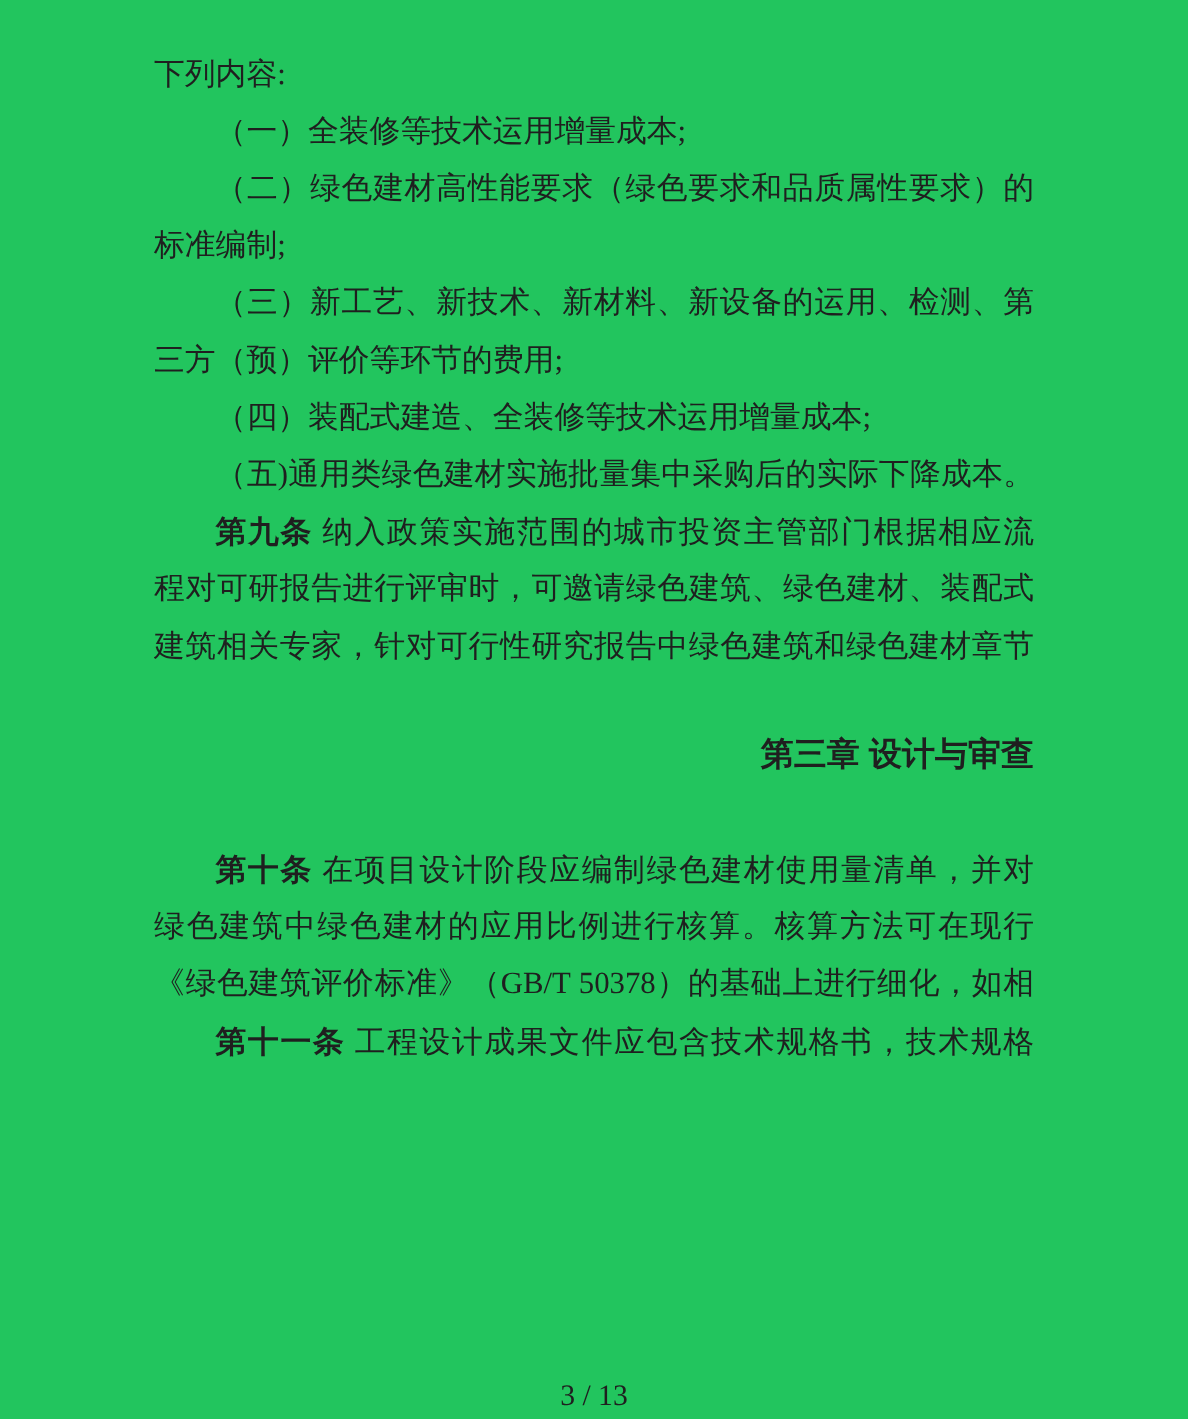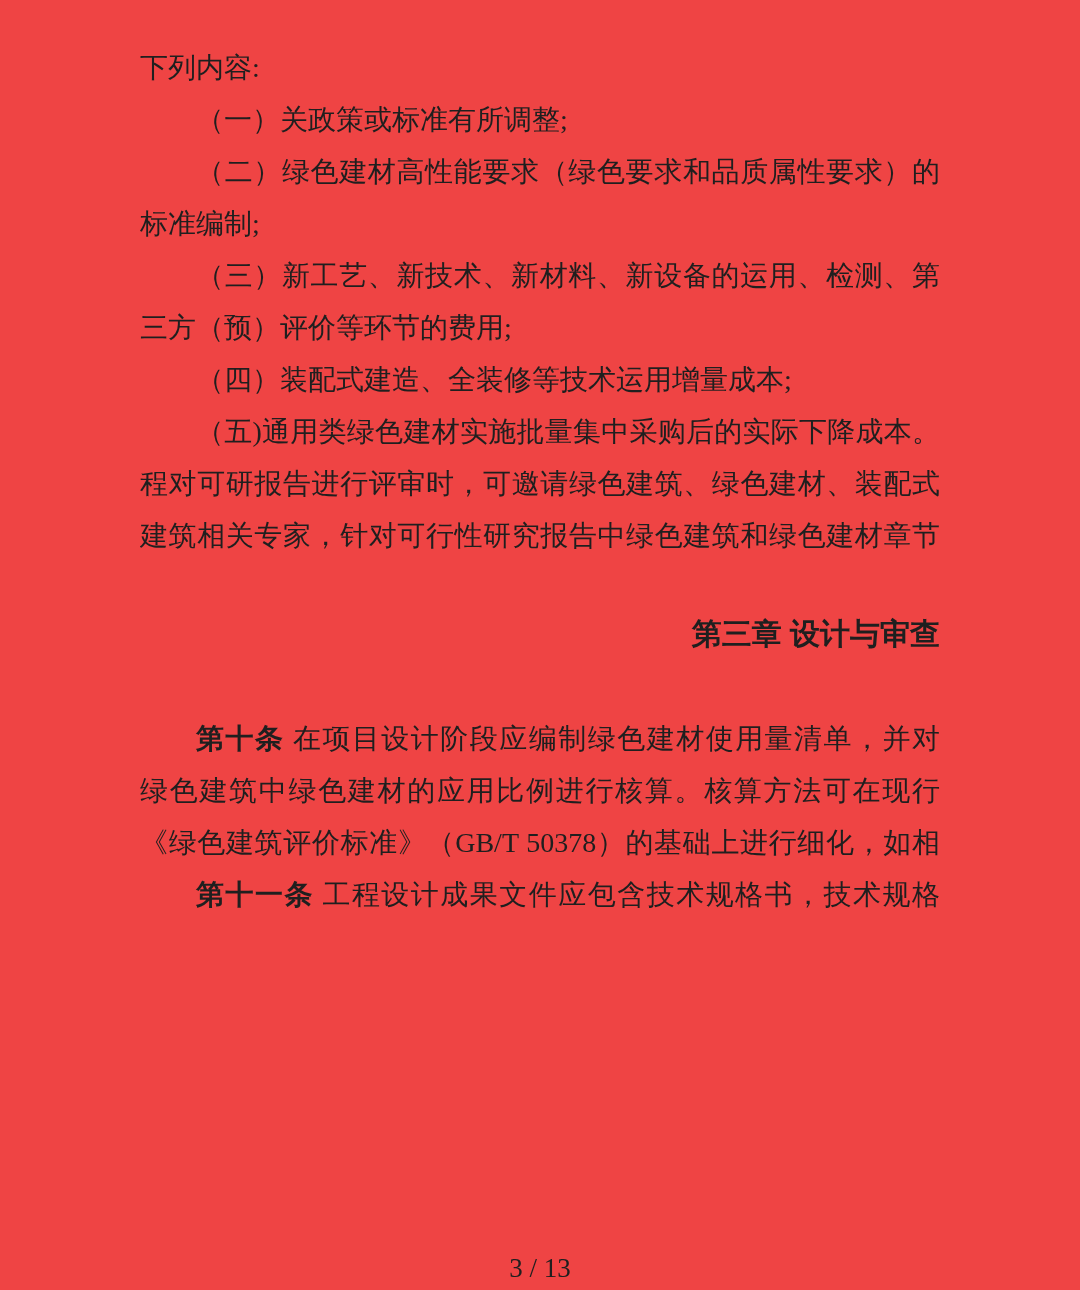--- a/index.html
+++ b/index.html
@@ -1,20 +1,20 @@
 <!DOCTYPE html>
 <html><head>
 <meta charset="utf-8">
 <style>
   html, body { margin: 0; padding: 0; background: #ffffff; }
   .page {
     position: relative;
     width: 1080px;
     height: 1290px;
-    background: #ef4444;
+    background: #22c55e;
     overflow: hidden;
     color: #1f1f1f;
     font-family: "Liberation Serif", "DejaVu Serif", serif;
   }
   .text-block {
     position: absolute;
     left: 140px;
     top: 42px;
     width: 800px;
   }
@@ -54,27 +54,28 @@
   }
 </style>
 </head>
 <body>
 
 <div class="page">
 
   <main class="text-block">
 
     <p class="line"><span>下列内容:</span></p>
-    <p class="line indent"><span>（一）关政策或标准有所调整;</span></p>
+    <p class="line indent"><span>（一）全装修等技术运用增量成本;</span></p>
     <p class="line indent fill"><span>（二）绿色建材高性能要求（绿色要求和品质属性要求）的</span></p>
     <p class="line"><span>标准编制;</span></p>
     <p class="line indent fill"><span>（三）新工艺、新技术、新材料、新设备的运用、检测、第</span></p>
     <p class="line"><span>三方（预）评价等环节的费用;</span></p>
     <p class="line indent"><span>（四）装配式建造、全装修等技术运用增量成本;</span></p>
     <p class="line indent fill"><span>（五)通用类绿色建材实施批量集中采购后的实际下降成本。</span></p>
+    <p class="line indent fill"><b class="term">第九条</b><span> 纳入政策实施范围的城市投资主管部门根据相应流</span></p>
     <p class="line fill"><span>程对可研报告进行评审时，可邀请绿色建筑、绿色建材、装配式</span></p>
     <p class="line fill"><span>建筑相关专家，针对可行性研究报告中绿色建筑和绿色建材章节</span></p>
 
     <h2 class="chapter">第三章 设计与审查</h2>
 
     <p class="line indent fill gap-top"><b class="term">第十条</b><span> 在项目设计阶段应编制绿色建材使用量清单，并对</span></p>
     <p class="line fill"><span>绿色建筑中绿色建材的应用比例进行核算。核算方法可在现行</span></p>
     <p class="line fill"><span>《绿色建筑评价标准》（GB/T 50378）的基础上进行细化，如相</span></p>
     <p class="line indent fill"><b class="term">第十一条</b><span> 工程设计成果文件应包含技术规格书，技术规格</span></p>
 

